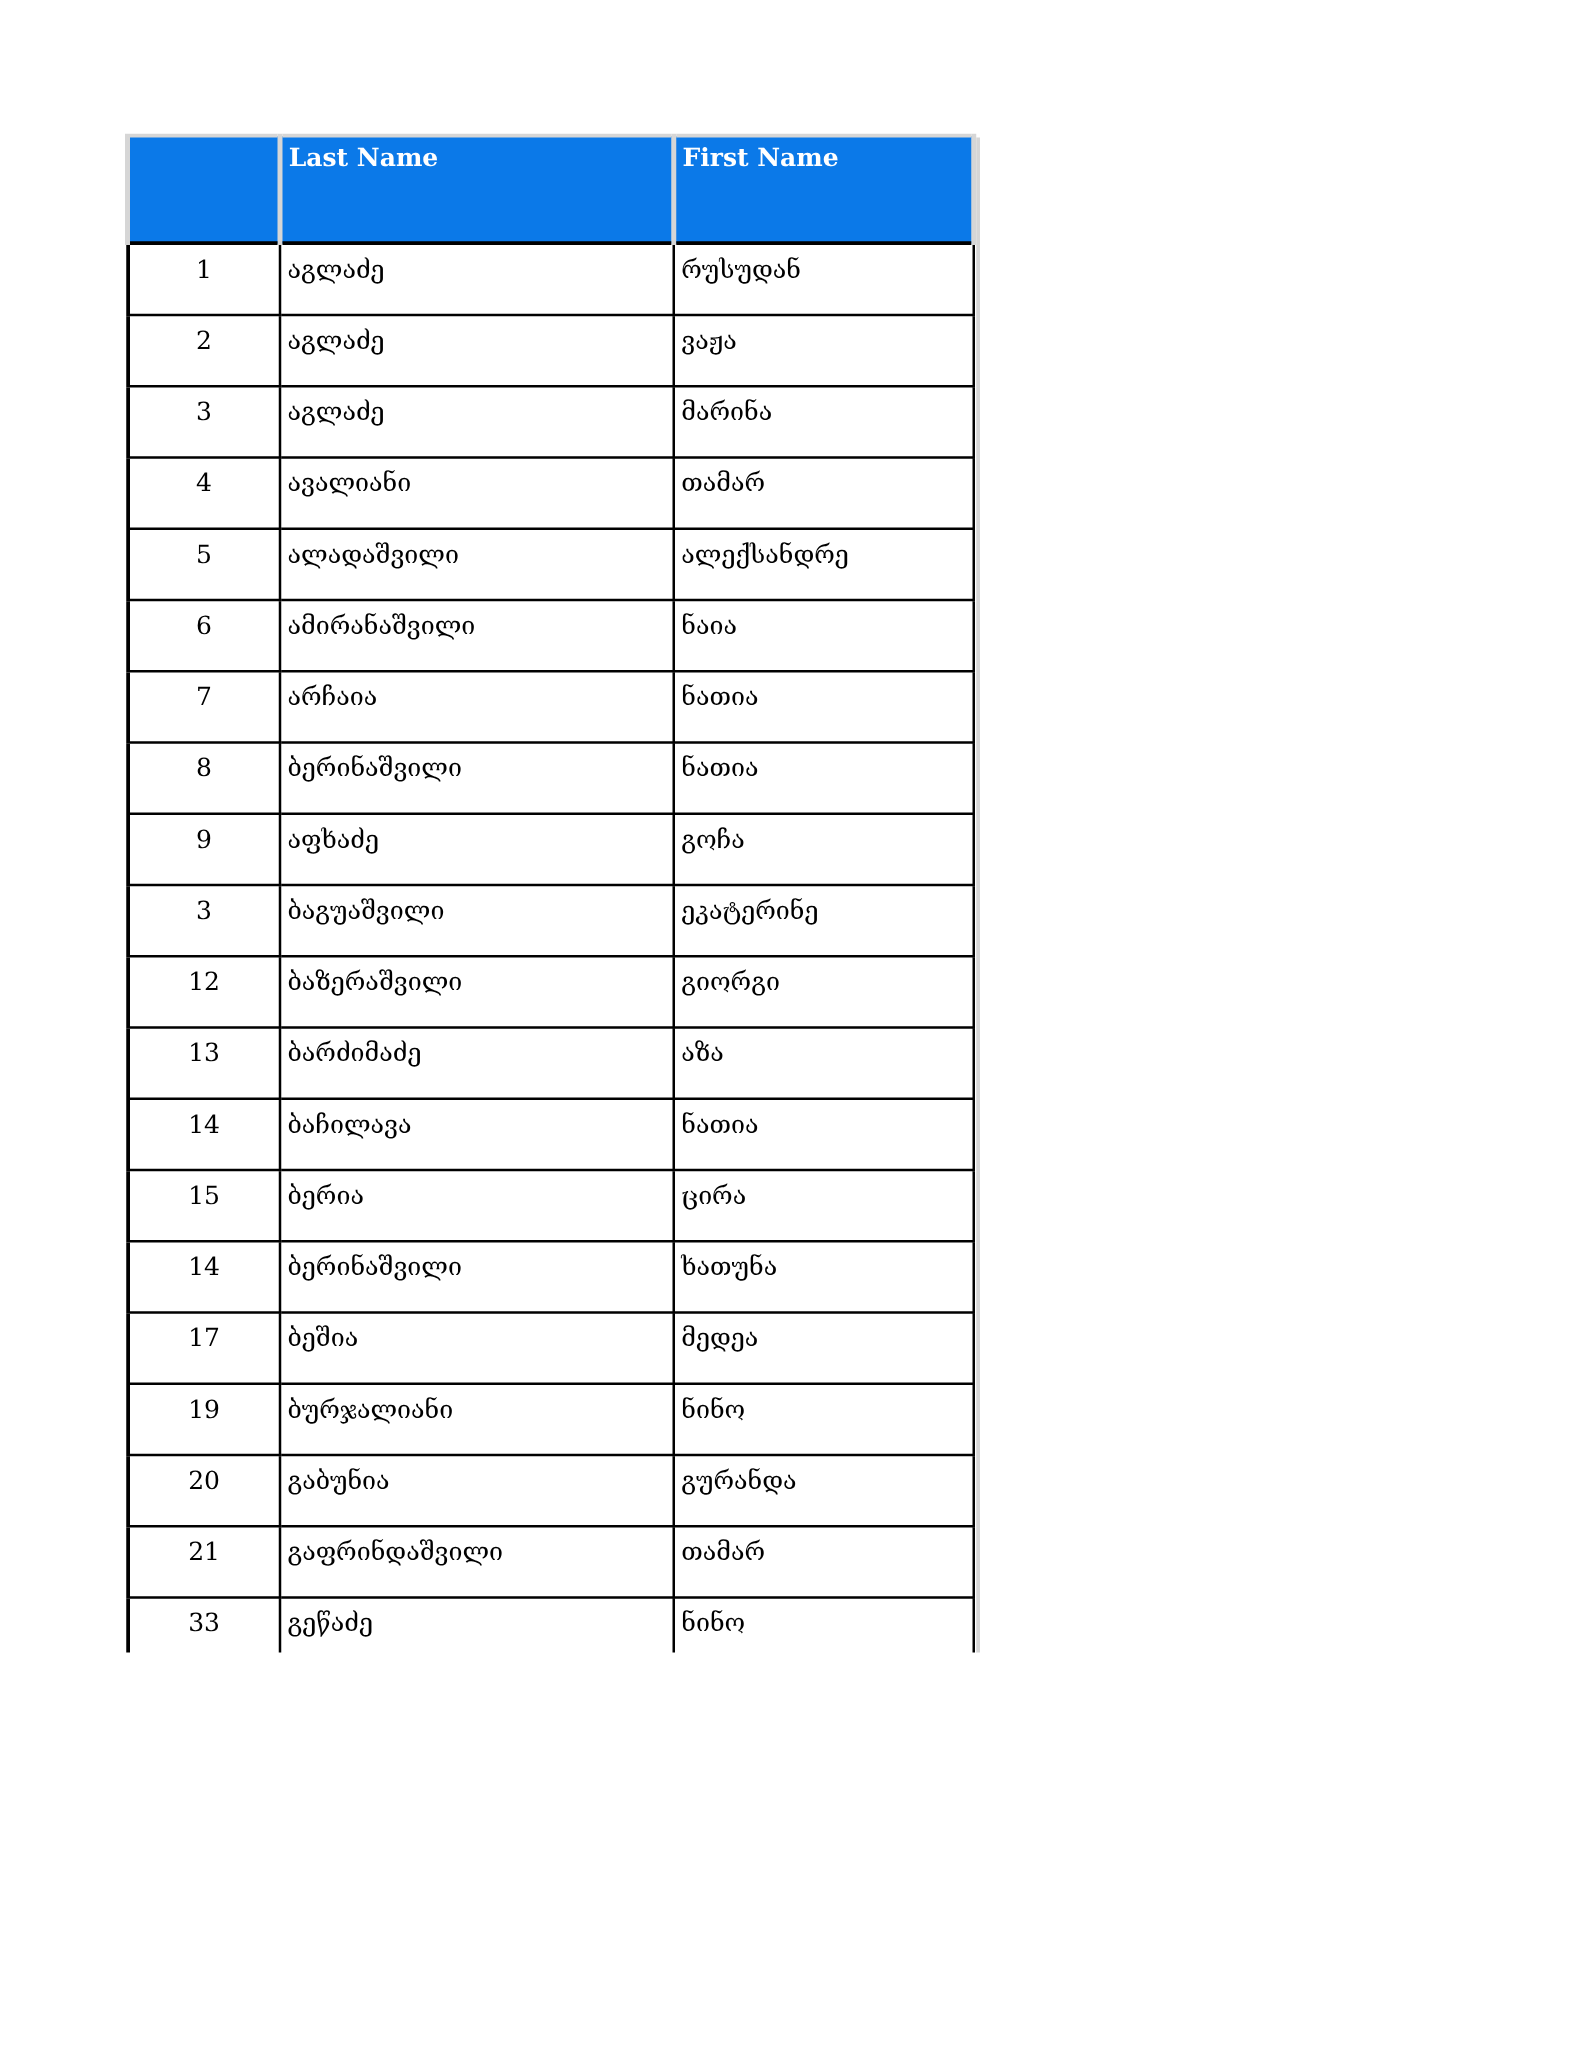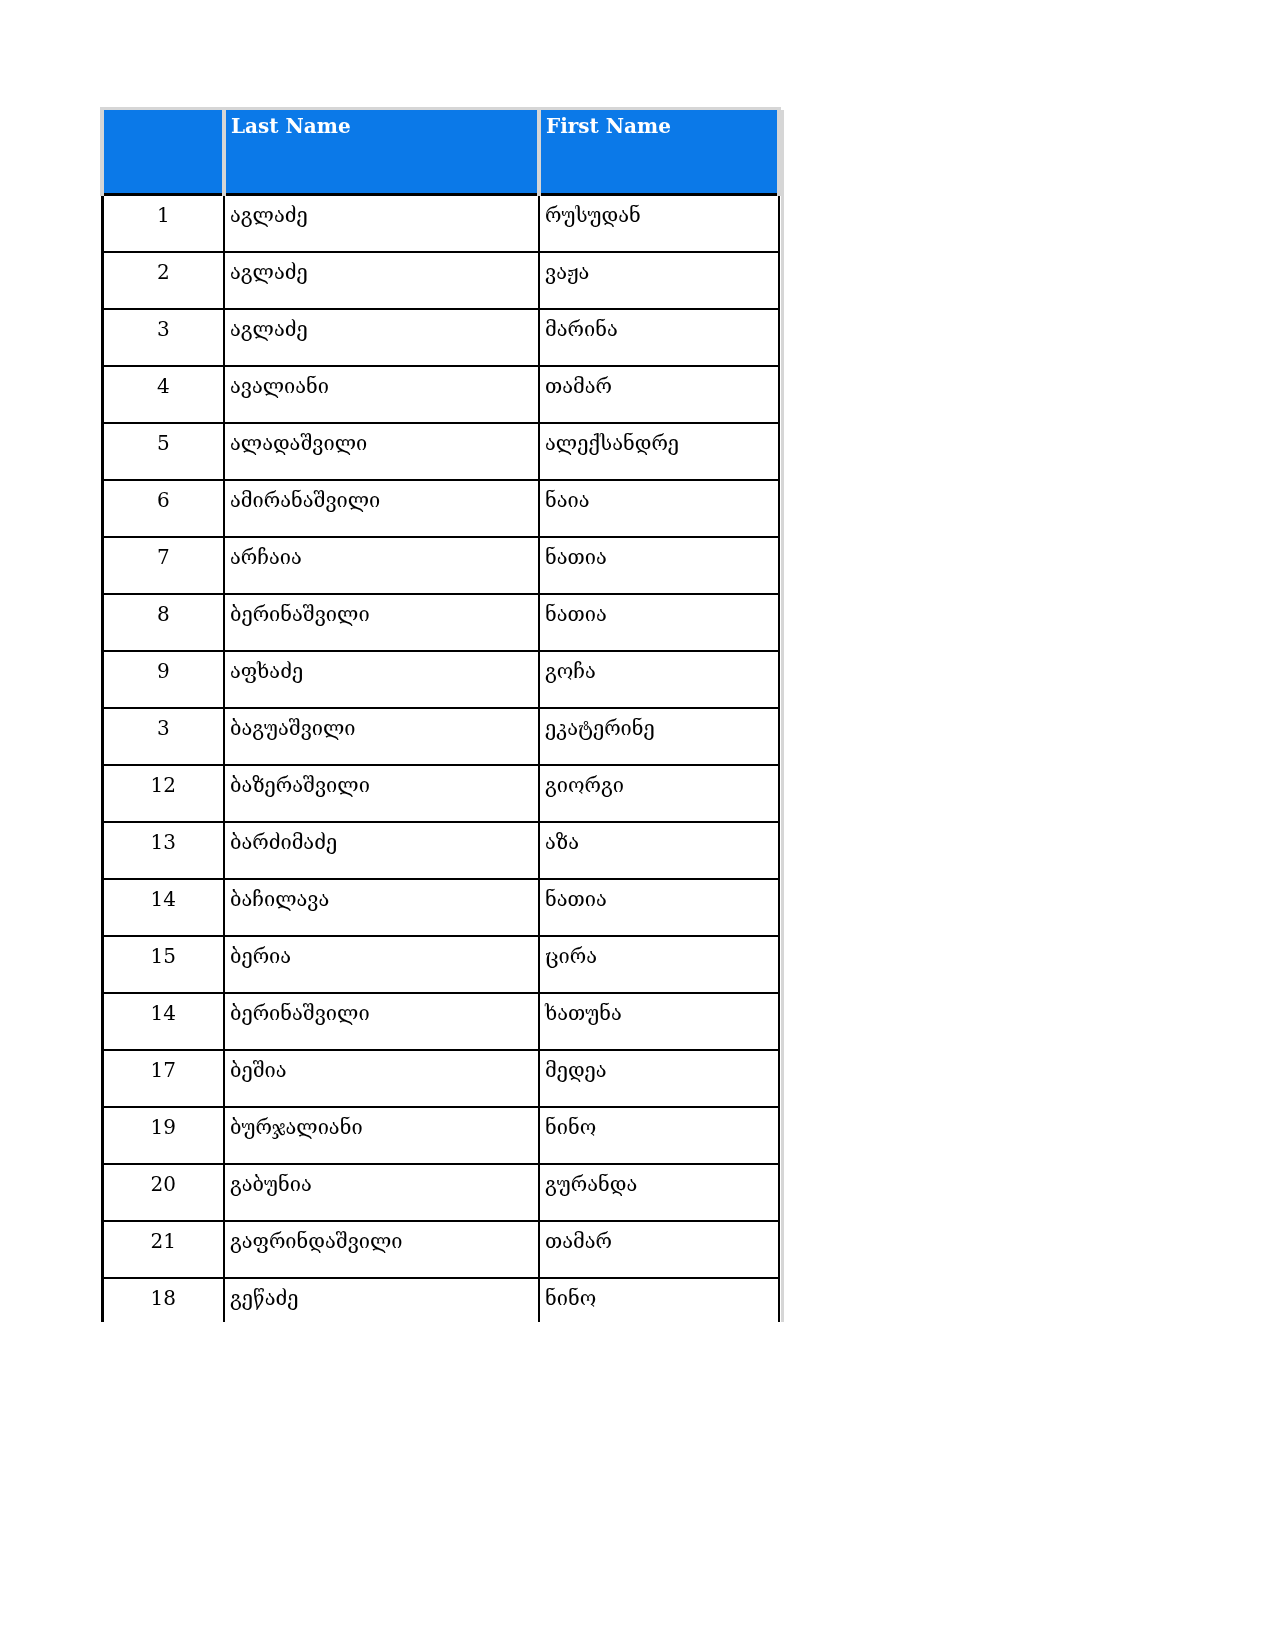--- a/index.html
+++ b/index.html
@@ -160,20 +160,20 @@
             <td class="num">20</td>
             <td class="name">გაბუნია</td>
             <td class="name">გურანდა</td>
           </tr>
           <tr>
             <td class="num">21</td>
             <td class="name">გაფრინდაშვილი</td>
             <td class="name">თამარ</td>
           </tr>
           <tr>
-            <td class="num">18</td>
+            <td class="num">33</td>
             <td class="name">გეწაძე</td>
             <td class="name">ნინო</td>
           </tr>
         </tbody>
     </table>
   </div>
 </div>
 
 </body></html>

